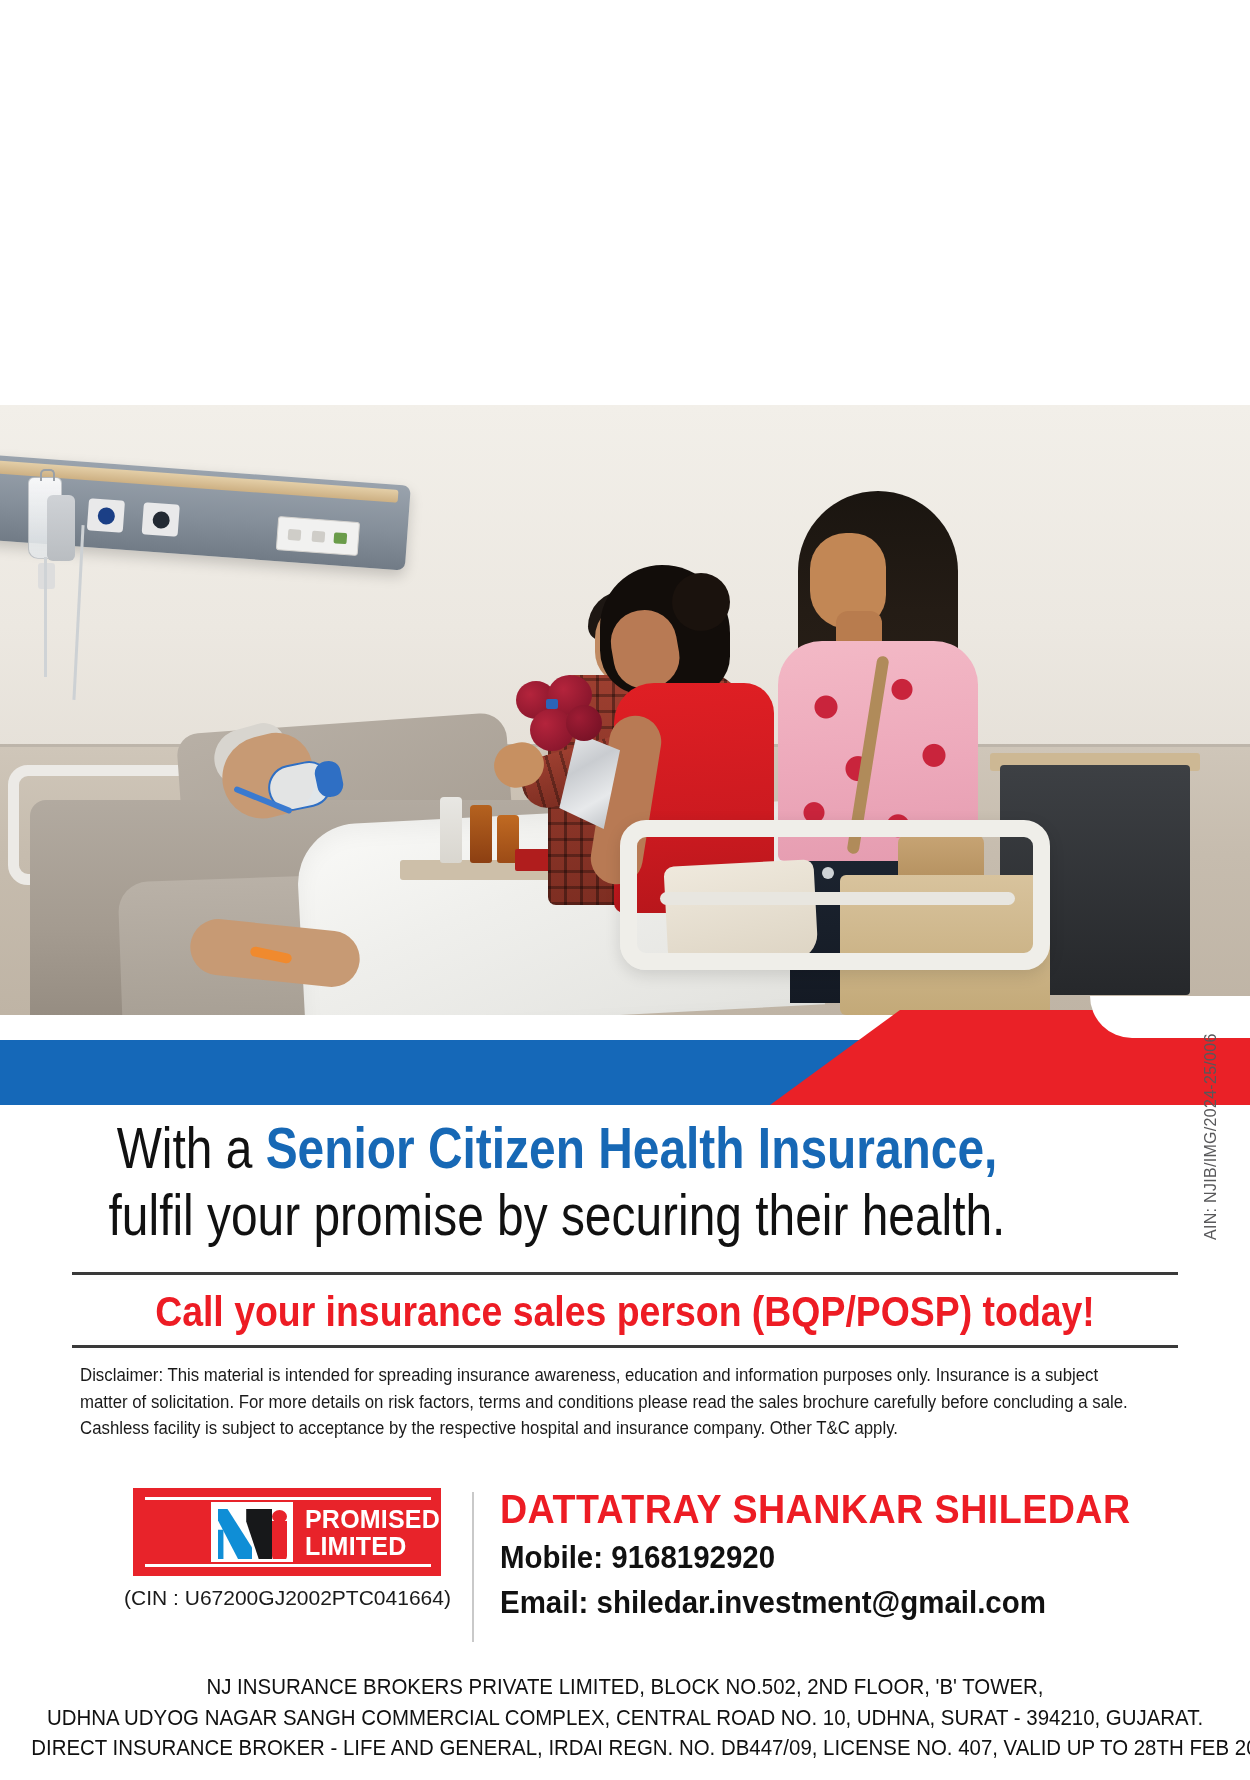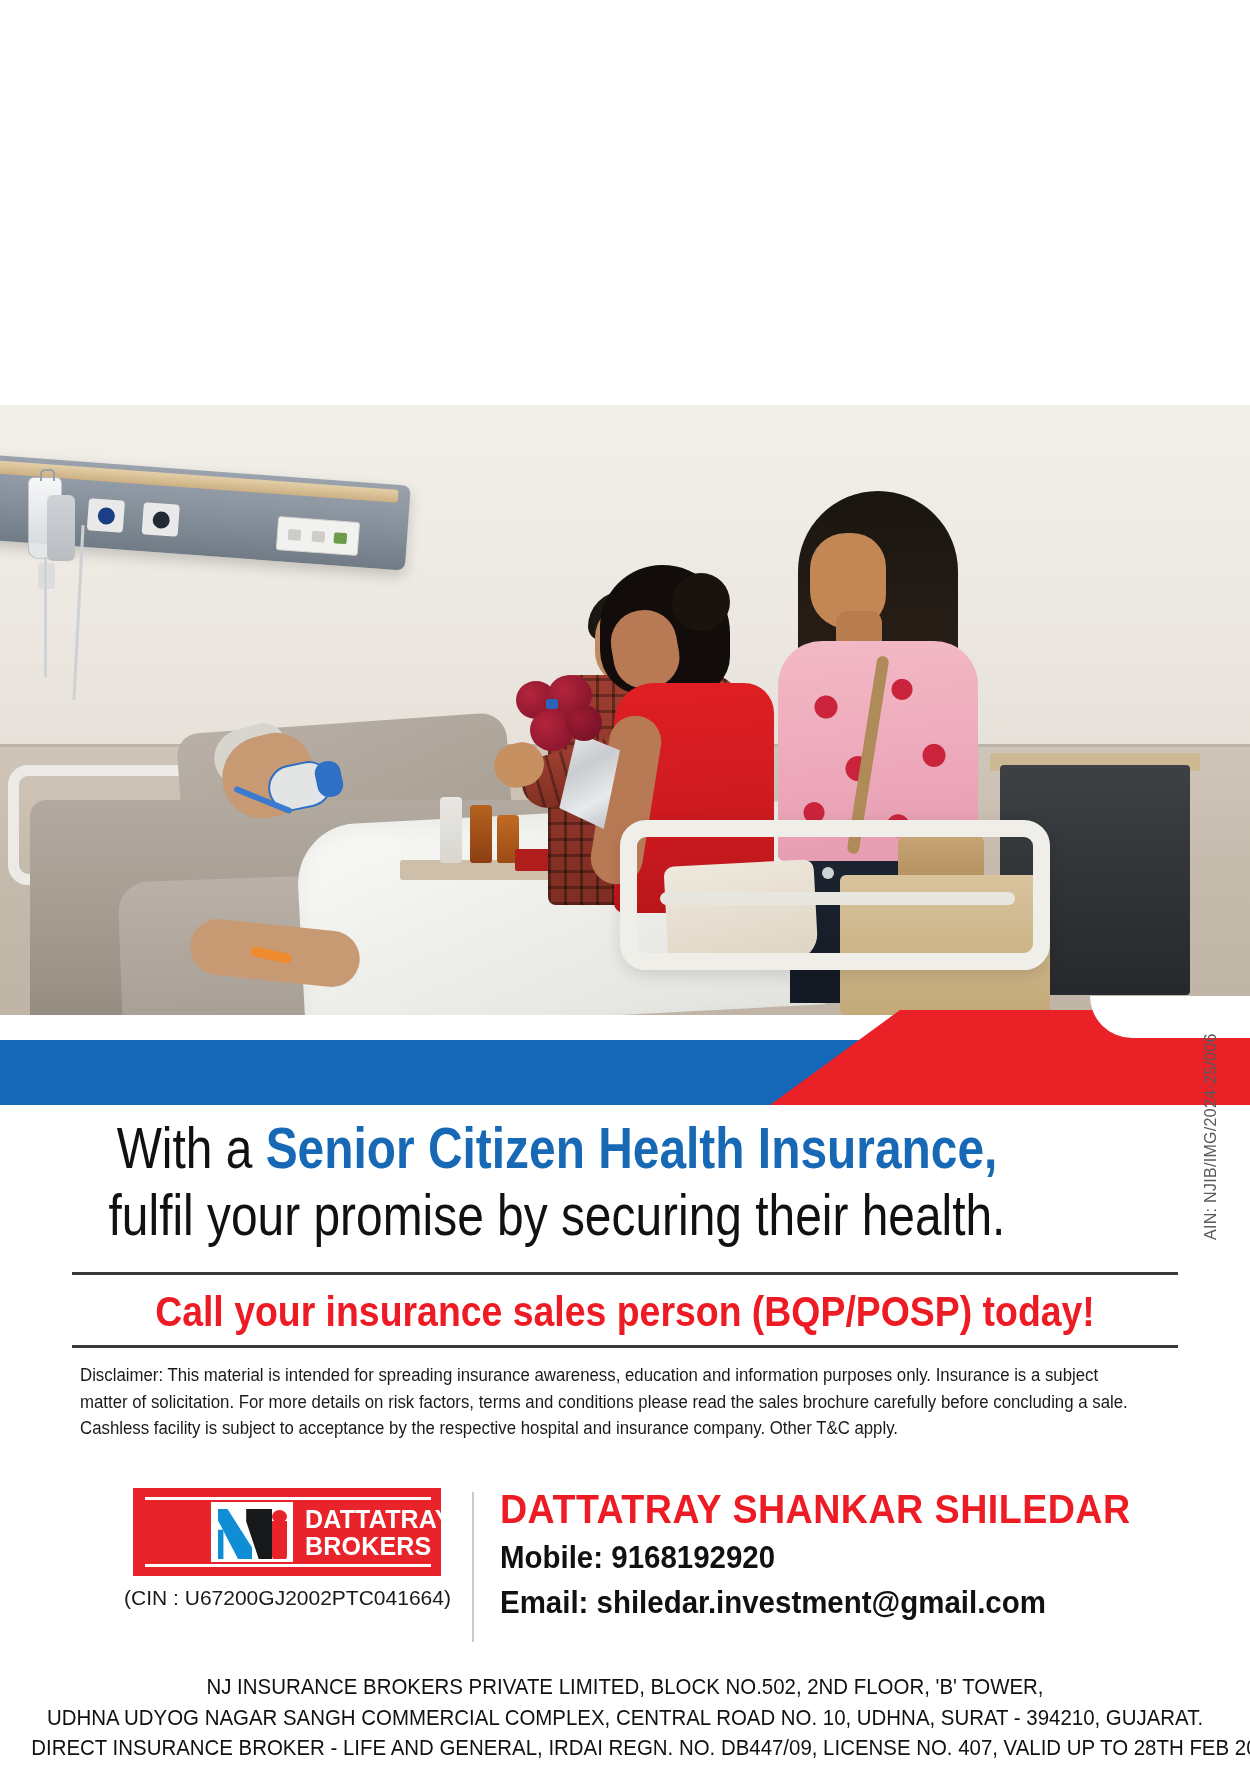--- a/index.html
+++ b/index.html
@@ -469,22 +469,22 @@
     <div class="logo-mark">
       <div class="mark-inner">
         <div class="mark-blue"></div>
         <div class="mark-blue2"></div>
         <div class="mark-black"></div>
         <div class="mark-dot"></div>
         <div class="mark-red-j"></div>
       </div>
     </div>
     <div class="logo-text">
-      <div>DATTATRAY</div>
-      <div>BROKERS</div>
+      <div>PROMISED</div>
+      <div>LIMITED</div>
     </div>
   </div>
   <div class="cin">(CIN : U67200GJ2002PTC041664)</div>
 
   <div class="vdivider"></div>
 
   <div class="agent-name">DATTATRAY SHANKAR SHILEDAR</div>
   <div class="agent-mobile"><span>Mobile:</span>
     <span>9168192920</span></div>
   <div class="agent-email"><span>Email:</span>

